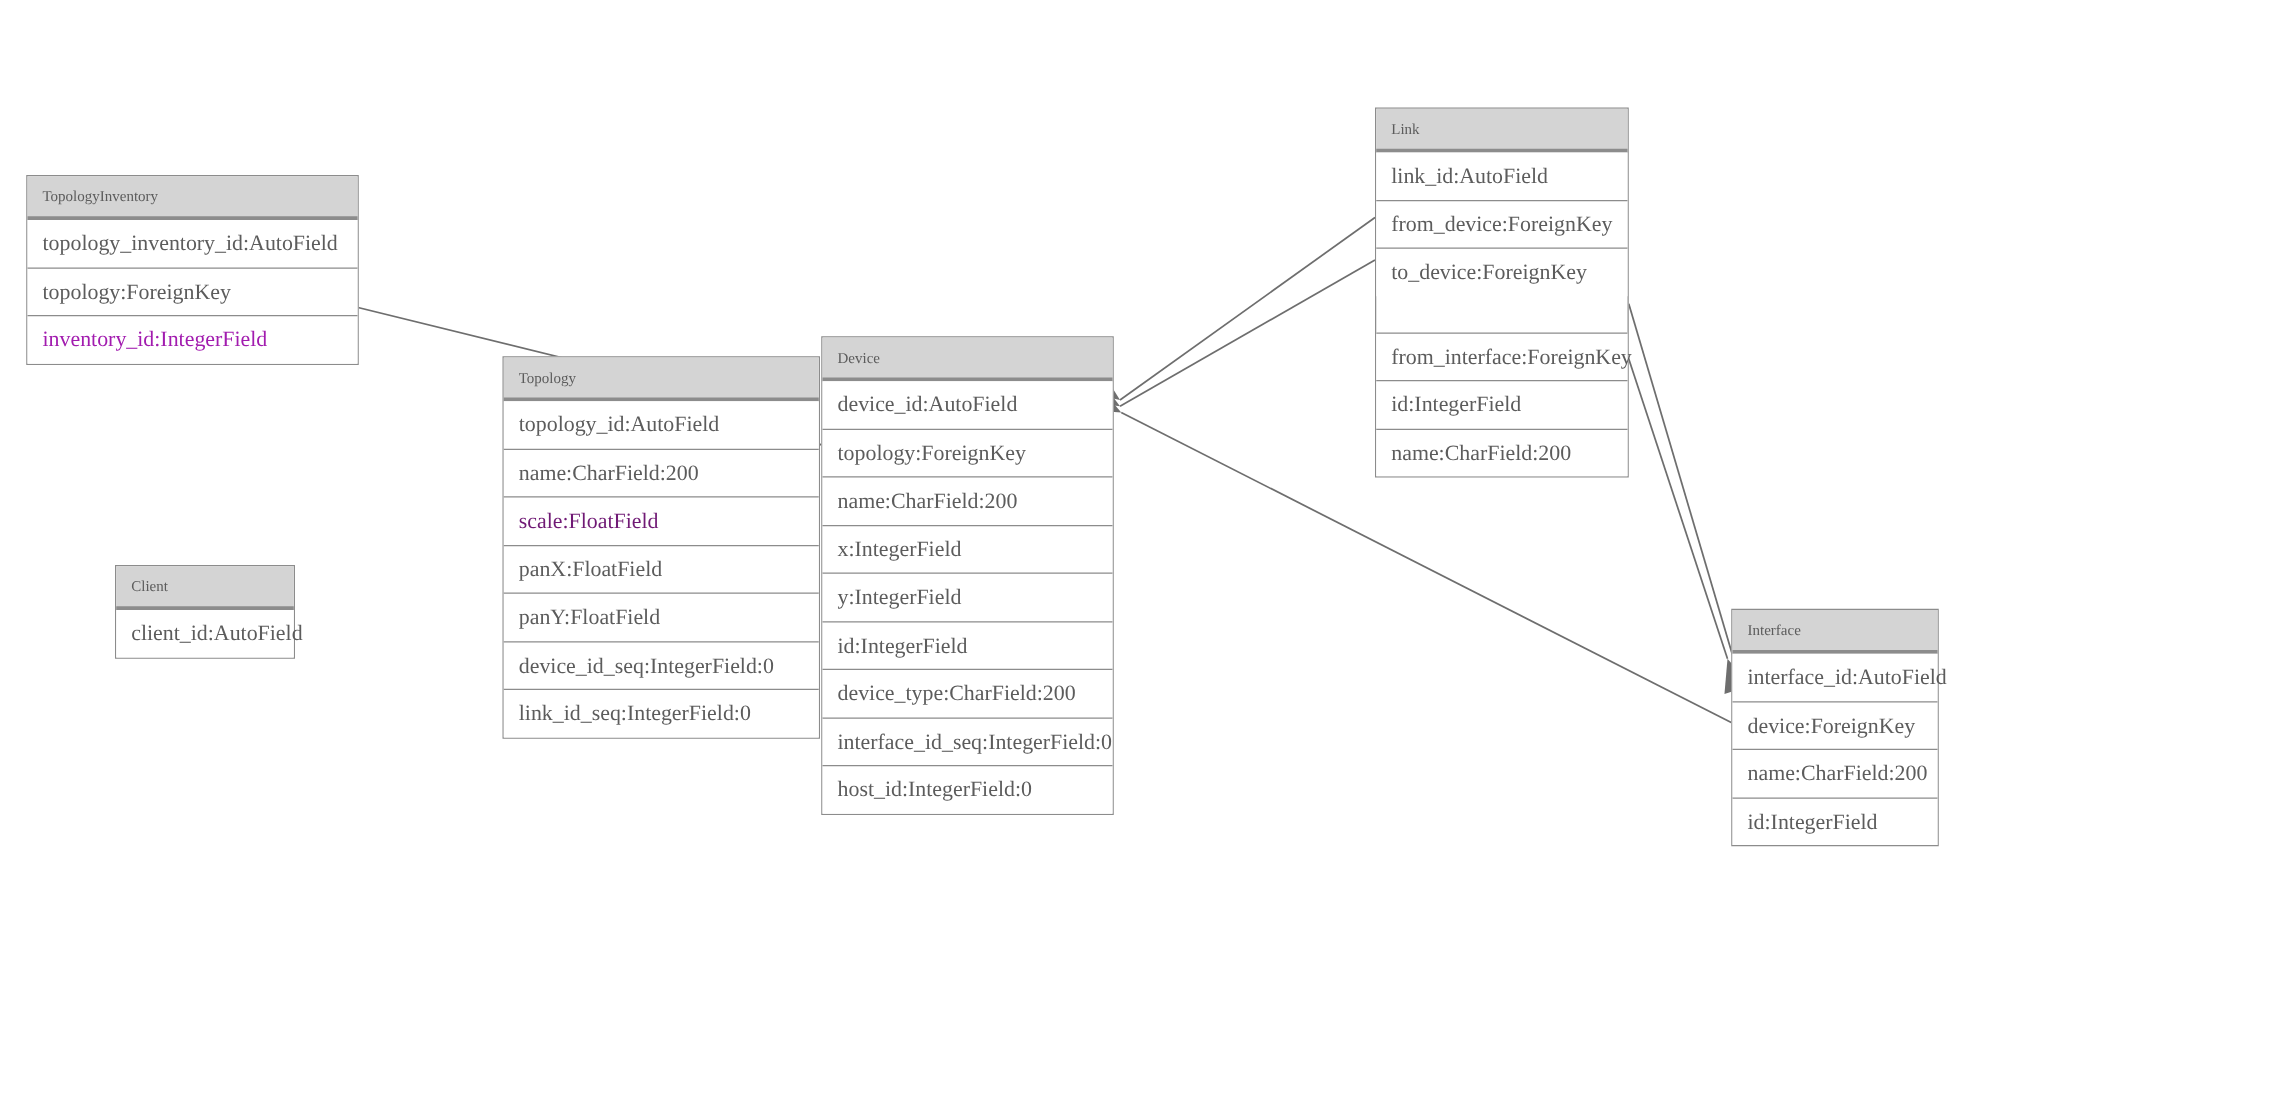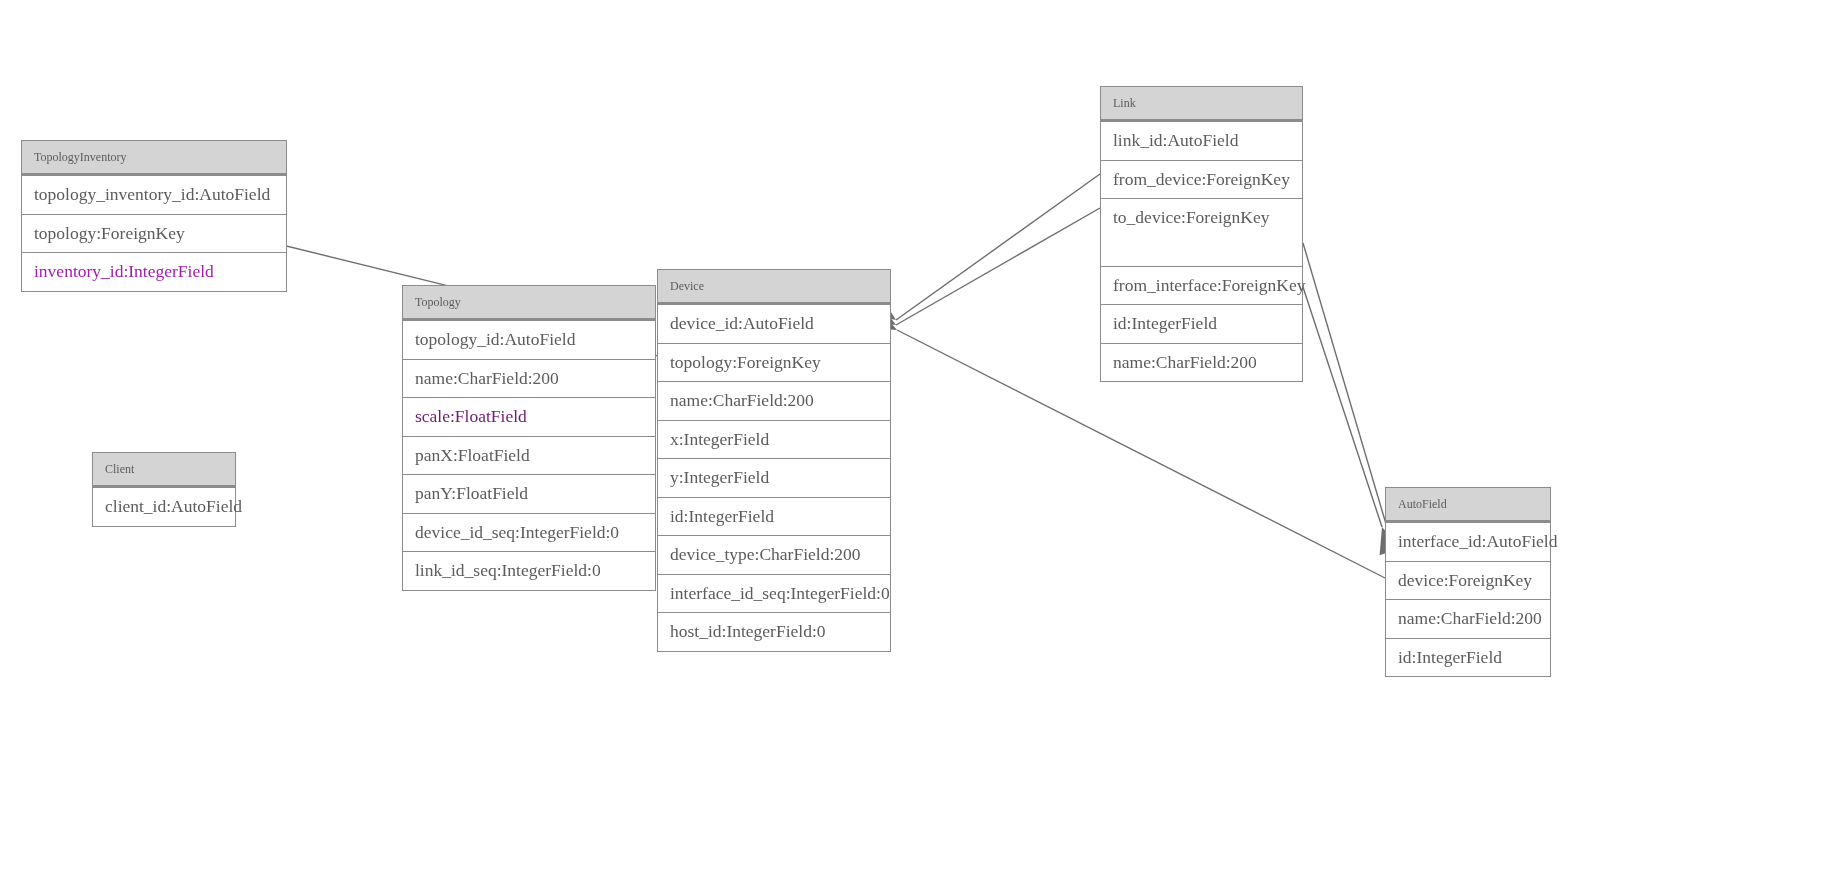--- a/index.html
+++ b/index.html
@@ -120,21 +120,21 @@
       <div class="entity-box" style="left: 1100px; top: 86px; width: 203px; border-color: rgb(140, 140, 140);">
         <div class="entity-header" style="background: rgb(212, 212, 212); color: rgb(92, 92, 92); border-bottom-color: rgb(140, 140, 140);">Link</div>
         <div class="entity-field" style="color: rgb(92, 92, 92); border-top: none;">link_id:AutoField</div>
         <div class="entity-field" style="color: rgb(92, 92, 92); border-top-color: rgb(140, 140, 140);">from_device:ForeignKey</div>
         <div class="entity-field" style="color: rgb(92, 92, 92); border-top-color: rgb(140, 140, 140);">to_device:ForeignKey</div>
         <div class="entity-field" style="color: rgb(92, 92, 92); border-top-color: rgb(140, 140, 140); margin-top: 29px;">from_interface:ForeignKey</div>
         <div class="entity-field" style="color: rgb(92, 92, 92); border-top-color: rgb(140, 140, 140);">id:IntegerField</div>
         <div class="entity-field" style="color: rgb(92, 92, 92); border-top-color: rgb(140, 140, 140);">name:CharField:200</div>
       </div>
       <div class="entity-box" style="left: 1385px; top: 487px; width: 166px; border-color: rgb(140, 140, 140);">
-        <div class="entity-header" style="background: rgb(212, 212, 212); color: rgb(92, 92, 92); border-bottom-color: rgb(140, 140, 140);">AutoField</div>
+        <div class="entity-header" style="background: rgb(212, 212, 212); color: rgb(92, 92, 92); border-bottom-color: rgb(140, 140, 140);">Interface</div>
         <div class="entity-field" style="color: rgb(92, 92, 92); border-top: none;">interface_id:AutoField</div>
         <div class="entity-field" style="color: rgb(92, 92, 92); border-top-color: rgb(140, 140, 140);">device:ForeignKey</div>
         <div class="entity-field" style="color: rgb(92, 92, 92); border-top-color: rgb(140, 140, 140);">name:CharField:200</div>
         <div class="entity-field" style="color: rgb(92, 92, 92); border-top-color: rgb(140, 140, 140);">id:IntegerField</div>
       </div>
     </div>
 
 </div>
 
 </body></html>

